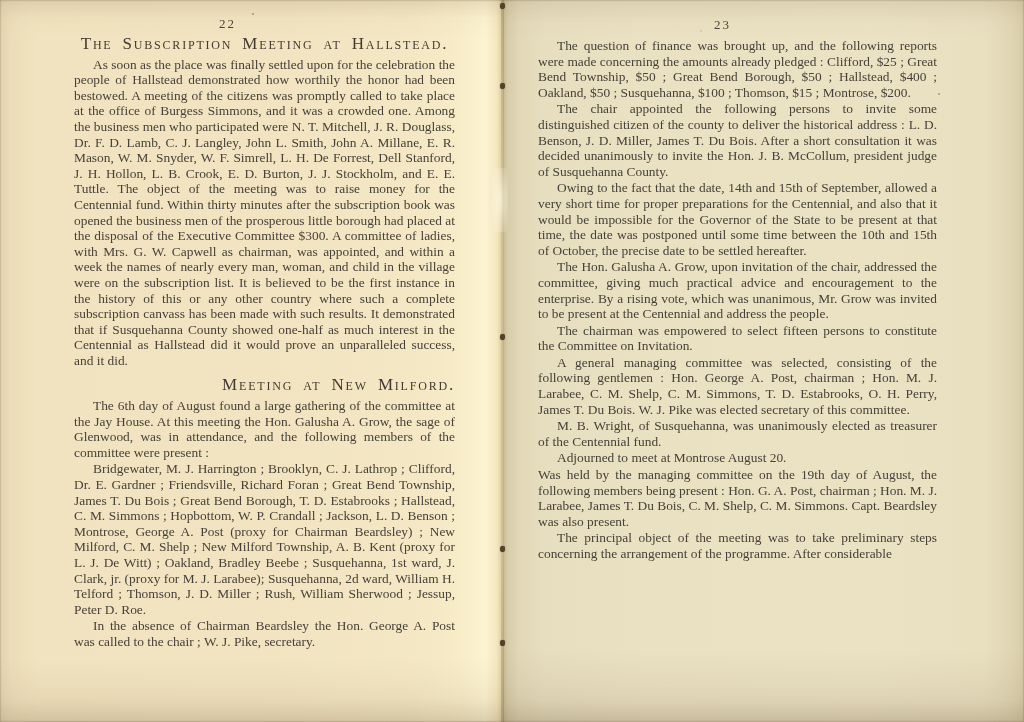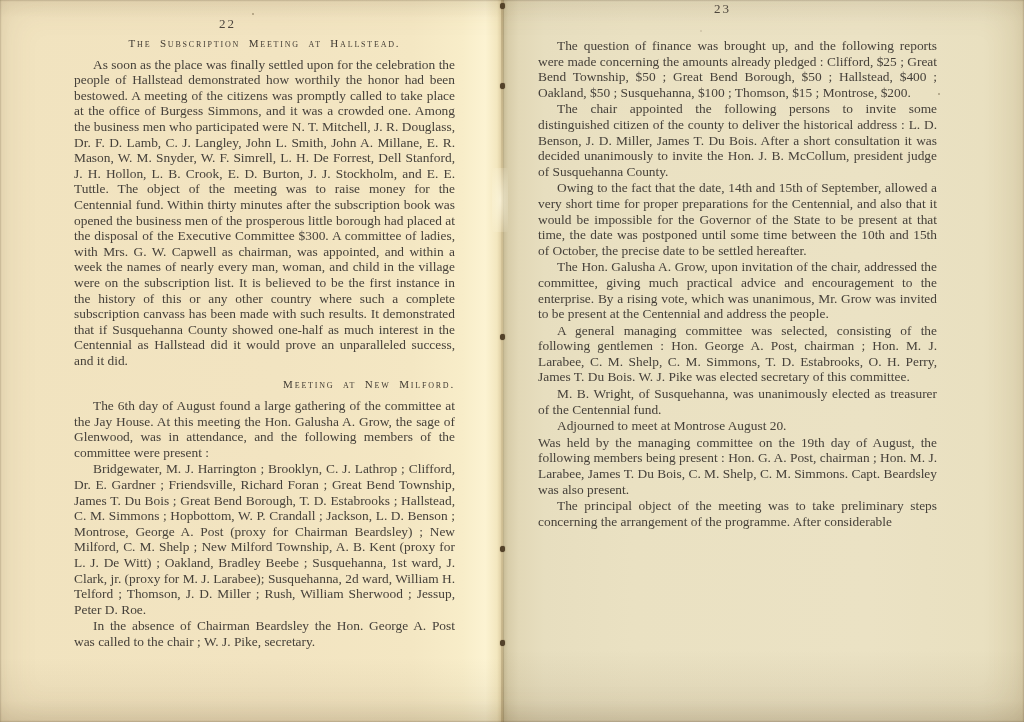--- a/index.html
+++ b/index.html
@@ -50,33 +50,33 @@
   }
   .pagenum {
     position: absolute;
     text-align: center;
     font-size: 13px;
     letter-spacing: 2px;
     color: #4c463e;
     z-index: 2;
   }
   .pagenum.pn-left { top: 16px; left: 74px; width: 381px; transform: translateX(-37px); }
-  .pagenum.pn-right { top: 1px; left: 35px; width: 399px; transform: translateX(-15px); }
+  .pagenum.pn-right { top: 17px; left: 35px; width: 399px; transform: translateX(-15px); }
   .textblock {
     position: absolute;
     text-align: justify;
     font-size: 13.4px;
     line-height: 15.6px;
     z-index: 2;
     color: #46413a;
   }
   .textblock.tb-left { left: 74px; top: 30px; width: 381px; }
   .textblock.tb-right { left: 35px; top: 38px; width: 399px; }
   .heading {
-    font-size: 11px;
+    font-size: 17px;
     font-weight: 400;
     font-variant: small-caps;
     letter-spacing: 1.8px;
     word-spacing: 4px;
     text-align: center;
     text-indent: 0;
     color: #403a32;
     margin: 0;
   }
   .heading.first { margin: 6px 0 5px; }
@@ -142,20 +142,21 @@
     </div>
   </section>
 
   <section class="page right">
     <div class="pagenum pn-right">23</div>
     <div class="textblock tb-right">
       <p class="para">The question of finance was brought up, and the following reports were made concerning the amounts already pledged : Clifford, $25 ; Great Bend Township, $50 ; Great Bend Borough, $50 ; Hallstead, $400 ; Oakland, $50 ; Susquehanna, $100 ; Thomson, $15 ; Montrose, $200.</p>
       <p class="para">The chair appointed the following persons to invite some distinguished citizen of the county to deliver the historical address : L. D. Benson, J. D. Miller, James T. Du Bois. After a short consultation it was decided unanimously to invite the Hon. J. B. McCollum, president judge of Susquehanna County.</p>
       <p class="para">Owing to the fact that the date, 14th and 15th of September, allowed a very short time for proper preparations for the Centennial, and also that it would be impossible for the Governor of the State to be present at that time, the date was postponed until some time between the 10th and 15th of October, the precise date to be settled hereafter.</p>
       <p class="para">The Hon. Galusha A. Grow, upon invitation of the chair, addressed the committee, giving much practical advice and encouragement to the enterprise. By a rising vote, which was unanimous, Mr. Grow was invited to be present at the Centennial and address the people.</p>
+      <p class="para">The chairman was empowered to select fifteen persons to constitute the Committee on Invitation.</p>
       <p class="para">A general managing committee was selected, consisting of the following gentlemen : Hon. George A. Post, chairman ; Hon. M. J. Larabee, C. M. Shelp, C. M. Simmons, T. D. Estabrooks, O. H. Perry, James T. Du Bois. W. J. Pike was elected secretary of this committee.</p>
       <p class="para">M. B. Wright, of Susquehanna, was unanimously elected as treasurer of the Centennial fund.</p>
       <p class="para">Adjourned to meet at Montrose August 20.</p>
       <p class="para no-indent">Was held by the managing committee on the 19th day of August, the following members being present : Hon. G. A. Post, chairman ; Hon. M. J. Larabee, James T. Du Bois, C. M. Shelp, C. M. Simmons. Capt. Beardsley was also present.</p>
       <p class="para">The principal object of the meeting was to take preliminary steps concerning the arrangement of the programme. After considerable</p>
     </div>
   </section>
 
   <div class="gutter">
     <span class="stitch" style="top:3px"></span>

